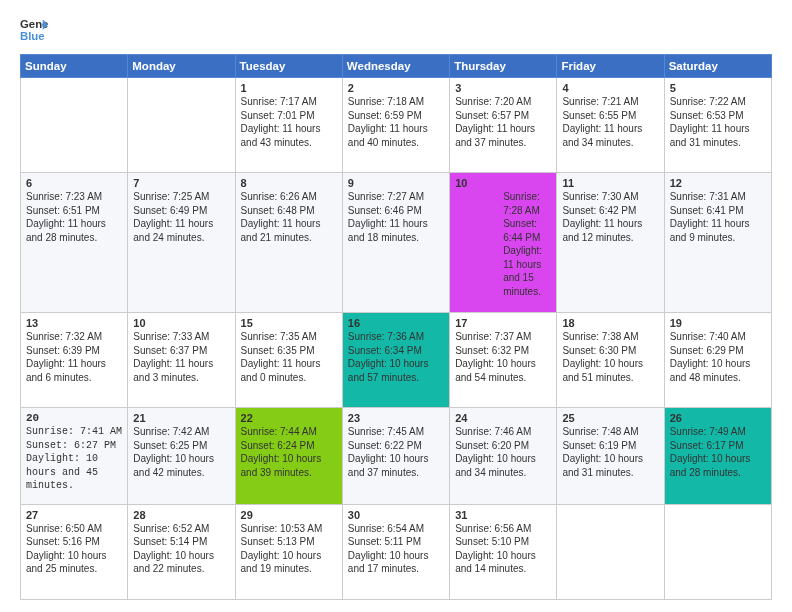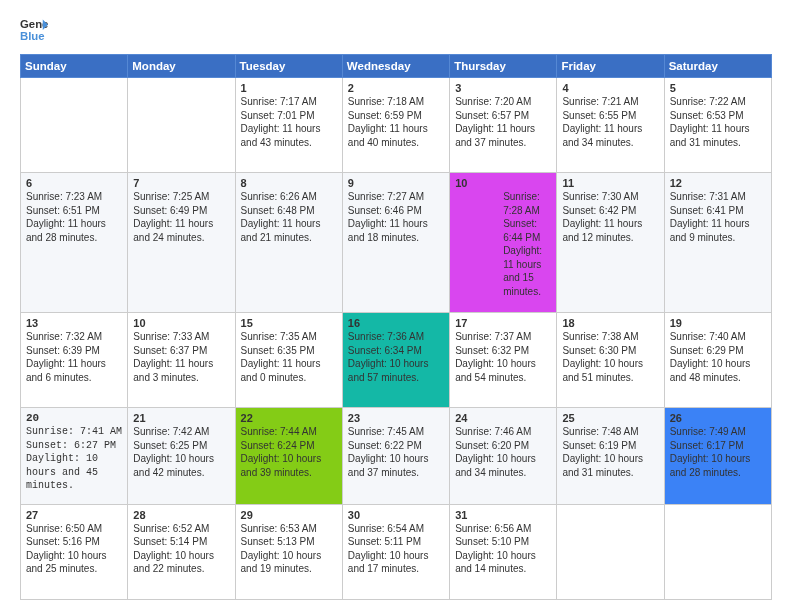--- a/index.html
+++ b/index.html
@@ -268,21 +268,21 @@
             <div class="cell-text" style="white-space: pre-line;">Sunrise: 7:46 AM
 Sunset: 6:20 PM
 Daylight: 10 hours and 34 minutes.</div>
           </td>
           <td style="background: rgb(245, 247, 250);">
             <span class="day-num">25</span>
             <div class="cell-text" style="white-space: pre-line;">Sunrise: 7:48 AM
 Sunset: 6:19 PM
 Daylight: 10 hours and 31 minutes.</div>
           </td>
-          <td style="background: #3b82f6;">
+          <td style="background: #14b8a6;">
             <span class="day-num">26</span>
             <div class="cell-text" style="white-space: pre-line;">Sunrise: 7:49 AM
 Sunset: 6:17 PM
 Daylight: 10 hours and 28 minutes.</div>
           </td>
         </tr>
         <tr>
           <td style="background: rgb(255, 255, 255);">
             <span class="day-num">27</span>
             <div class="cell-text" style="white-space: pre-line;">Sunrise: 6:50 AM
@@ -290,21 +290,21 @@
 Daylight: 10 hours and 25 minutes.</div>
           </td>
           <td style="background: rgb(255, 255, 255); margin-left: 24px;">
             <span class="day-num">28</span>
             <div class="cell-text" style="white-space: pre-line;">Sunrise: 6:52 AM
 Sunset: 5:14 PM
 Daylight: 10 hours and 22 minutes.</div>
           </td>
           <td style="background: rgb(255, 255, 255);">
             <span class="day-num">29</span>
-            <div class="cell-text" style="white-space: pre-line;">Sunrise: 6:53 AM
+            <div class="cell-text" style="white-space: pre-line;">Sunrise: 10:53 AM
 Sunset: 5:13 PM
 Daylight: 10 hours and 19 minutes.</div>
           </td>
           <td style="background: rgb(255, 255, 255);">
             <span class="day-num">30</span>
             <div class="cell-text" style="white-space: pre-line;">Sunrise: 6:54 AM
 Sunset: 5:11 PM
 Daylight: 10 hours and 17 minutes.</div>
           </td>
           <td style="background: rgb(255, 255, 255);">

